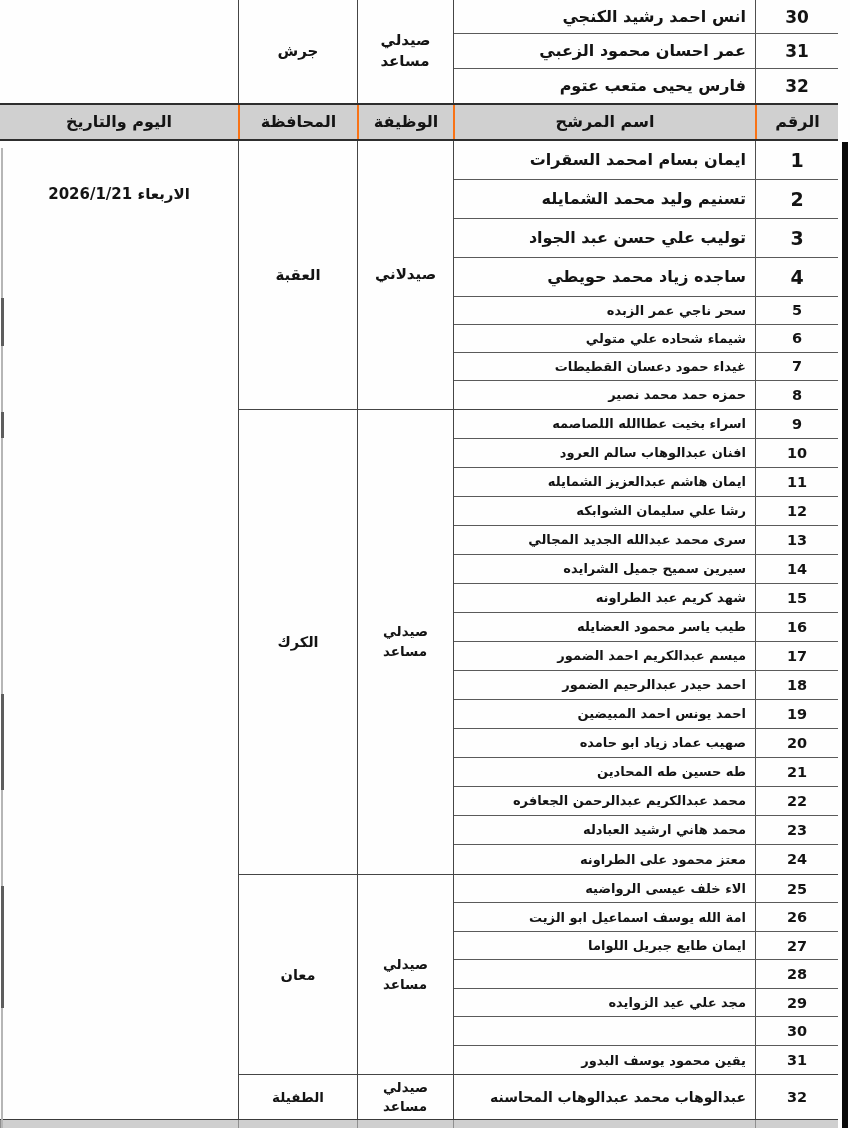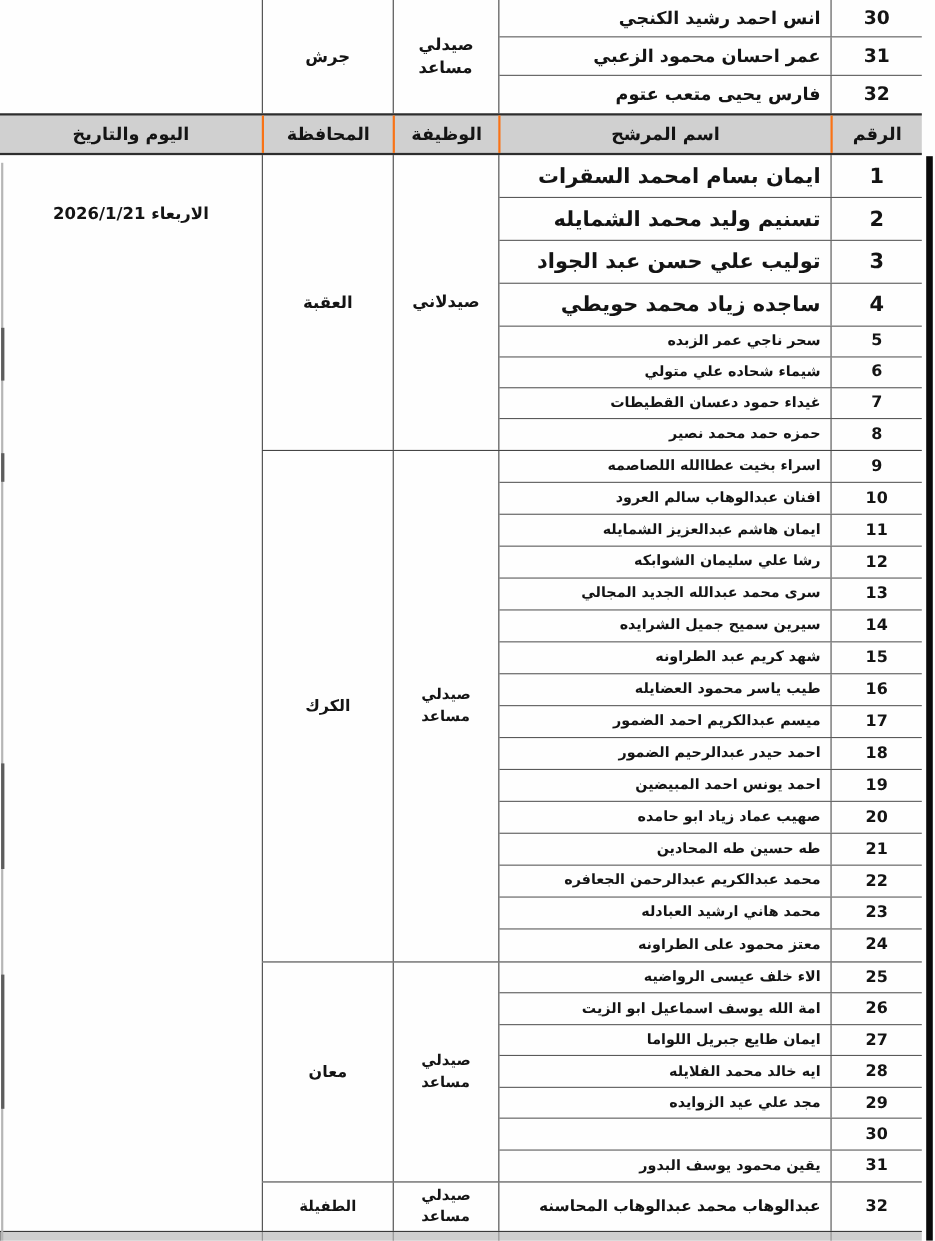--- a/index.html
+++ b/index.html
@@ -17,21 +17,21 @@
 
   .names{width:385px;display:flex;flex-direction:column;border-left:1px solid #454545;}
   .row{display:flex;border-bottom:1px solid #5a5a5a;}
   .names .row:last-child{border-bottom:none;}
   .num{width:83px;border-left:1px solid #4f4f4f;display:flex;align-items:center;
        justify-content:center;font-size:14.5px;}
   .name{flex:1;display:flex;align-items:center;padding:0 9px 0 4px;font-size:13px;
         white-space:nowrap;overflow:hidden;}
 
   .r-top{height:34.33px;}  .r-top .num{font-size:17px;} .r-top .name{font-size:16px;}
-  .r-lg{height:39px;}      .r-lg .num{font-size:19px;}  .r-lg .name{font-size:19px;}
+  .r-lg{height:39px;}      .r-lg .num{font-size:19px;}  .r-lg .name{font-size:16px;}
   .r-sm{height:28px;}
   .r-md{height:29px;}
   .r-mn{height:28.5px;}
   .r-xl{height:44px;}      .r-xl .name{font-size:14px;}
 
   .job{width:96px;border-left:1px solid #454545;display:flex;align-items:center;
        justify-content:center;text-align:left;font-size:13.5px;line-height:1.45;
        white-space:pre-line;}
   .top-block .job,.sec-aqaba .job{font-size:15px;}
   .gov{width:119px;border-left:1px solid #454545;display:flex;align-items:center;
@@ -219,21 +219,20 @@
             <div class="row r-mn">
                 <div class="num">26</div>
                 <div class="name">امة الله يوسف اسماعيل ابو الزيت</div>
               </div>
             <div class="row r-mn">
                 <div class="num">27</div>
                 <div class="name">ايمان طايع جبريل اللواما</div>
               </div>
             <div class="row r-mn">
                 <div class="num">28</div>
-                <div class="name">ايه خالد محمد الفلايله</div>
               </div>
             <div class="row r-mn">
                 <div class="num">29</div>
                 <div class="name">مجد علي عيد الزوايده</div>
               </div>
             <div class="row r-mn">
                 <div class="num">30</div>
               </div>
             <div class="row r-mn">
                 <div class="num">31</div>

